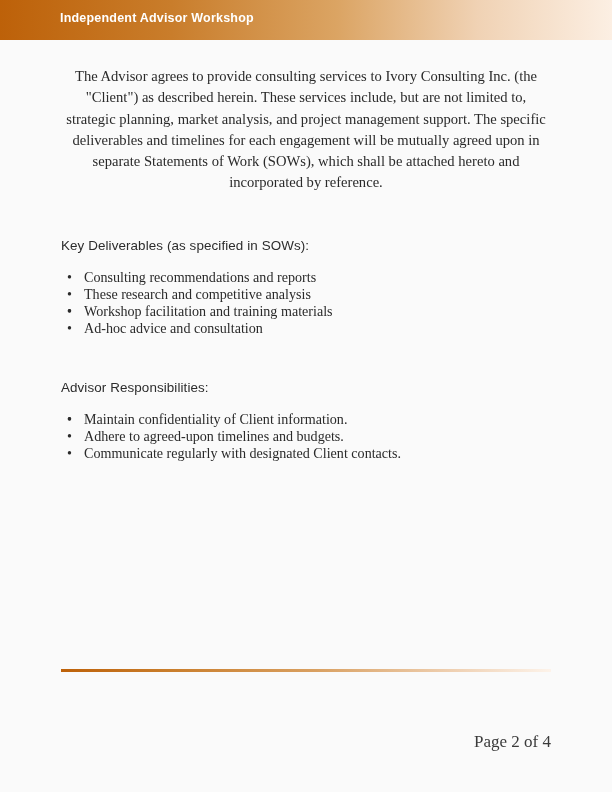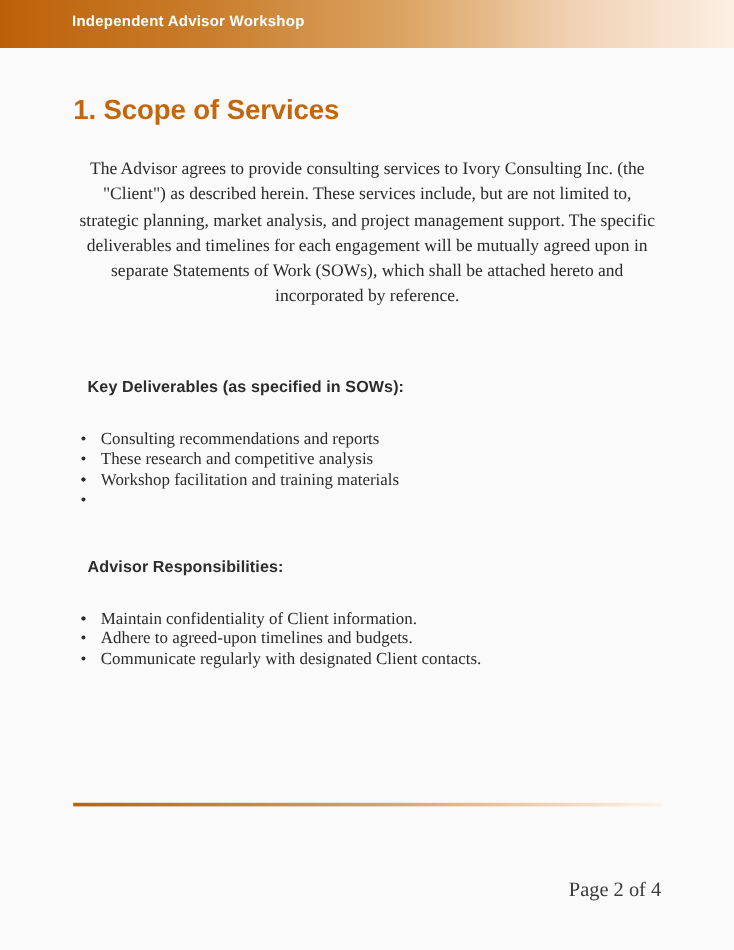--- a/index.html
+++ b/index.html
@@ -61,24 +61,24 @@
     font-size: 14.6px;
     line-height: 21.3px;
     color: #2a2a2a;
     text-align: center;
   }
 
   .subsection {
     padding-top: 44px;
   }
   .subsection-heading {
-    margin: 12px;
+    margin: 0;
     font-family: "Liberation Sans", sans-serif;
     font-size: 13.4px;
-    font-weight: bold;
+    font-weight: normal;
     color: #2c2c2c;
     letter-spacing: 0.1px;
   }
 
   ul.bullet-list {
     margin: 0;
     padding: 16px 0 0 0;
     list-style: none;
   }
   ul.bullet-list li {
@@ -120,21 +120,20 @@
 </style>
 </head>
 <body>
 
 <div class="doc-header">
   <div class="doc-header-title">Independent Advisor Workshop</div>
 </div>
 
 <div class="page-body">
 
-  <h1 class="section-title">1. Scope of Services</h1>
 
   <p class="body-paragraph">The Advisor agrees to provide consulting services to Ivory Consulting Inc. (the "Client") as described herein. These services include, but are not limited to, strategic planning, market analysis, and project management support. The specific deliverables and timelines for each engagement will be mutually agreed upon in separate Statements of Work (SOWs), which shall be attached hereto and incorporated by reference.</p>
 
   <div class="subsection">
     <div class="subsection-heading">Key Deliverables (as specified in SOWs):</div>
     <ul class="bullet-list">
       <li>
         <span class="bullet-dot">•</span>
         <span>Consulting recommendations and reports</span>
       </li>
@@ -144,20 +143,21 @@
       </li>
       <li>
         <span class="bullet-dot">•</span>
       </li>
       <li>
         <span class="bullet-dot">•</span>
         <span>Workshop facilitation and training materials</span>
       </li>
       <li>
         <span class="bullet-dot">•</span>
+        <span>Ad-hoc advice and consultation</span>
       </li>
     </ul>
   </div>
 
   <div class="subsection">
     <div class="subsection-heading">Advisor Responsibilities:</div>
     <ul class="bullet-list">
       <li>
         <span class="bullet-dot">•</span>
       </li>

